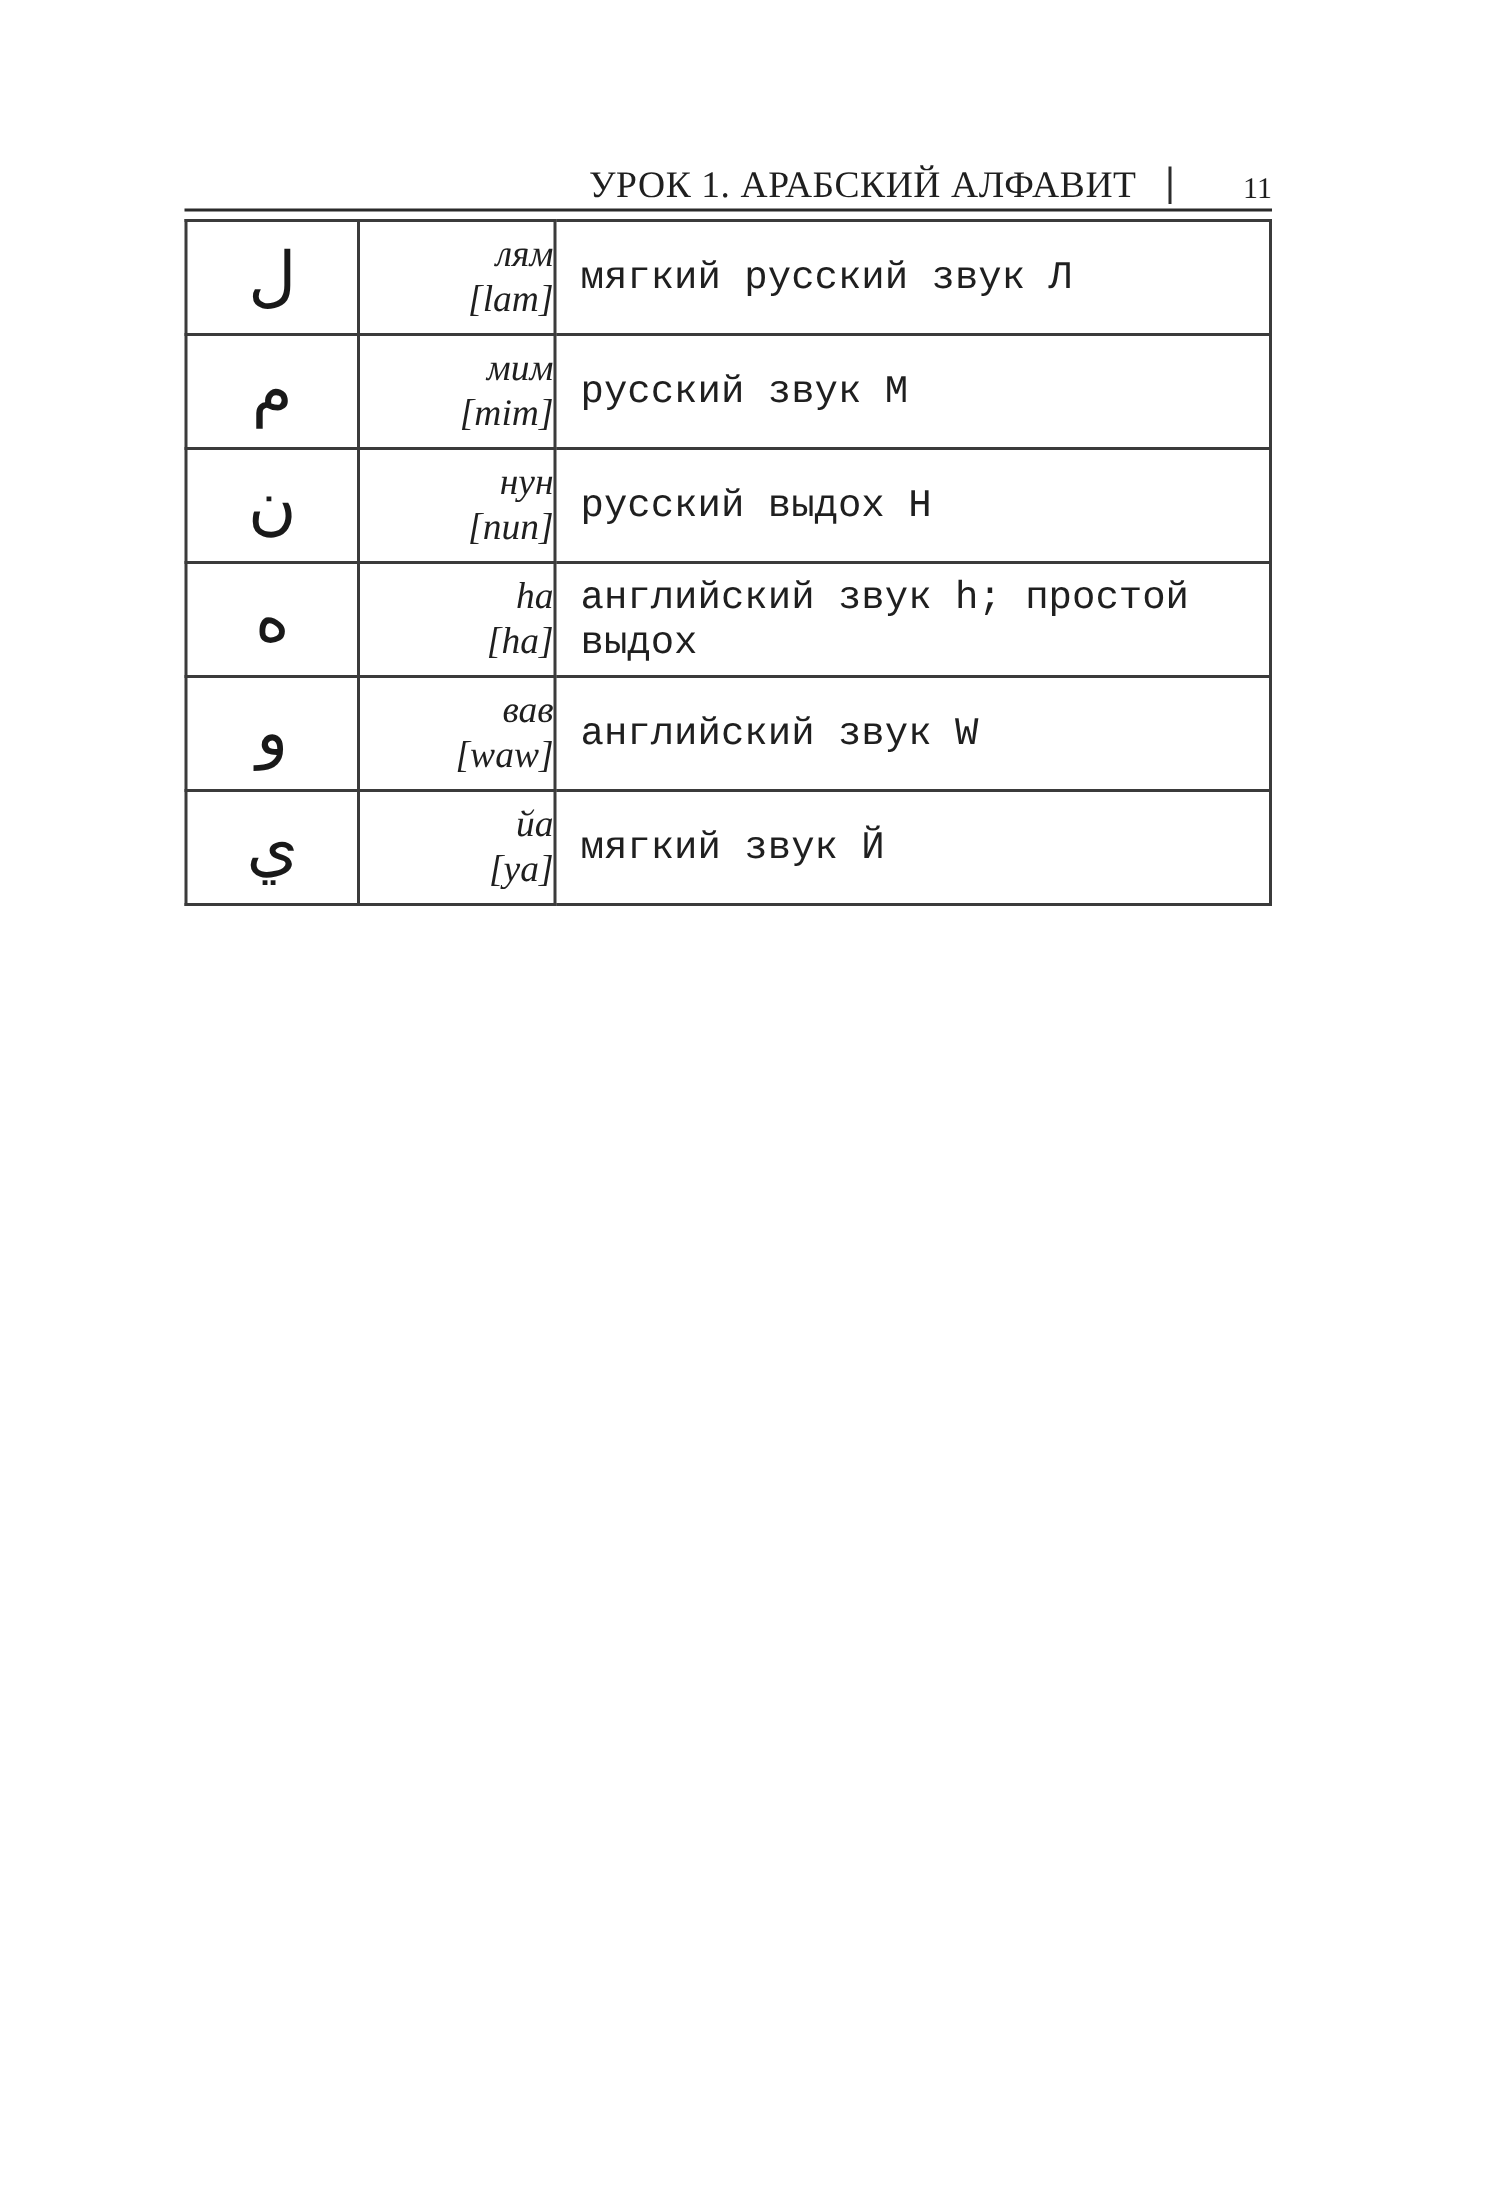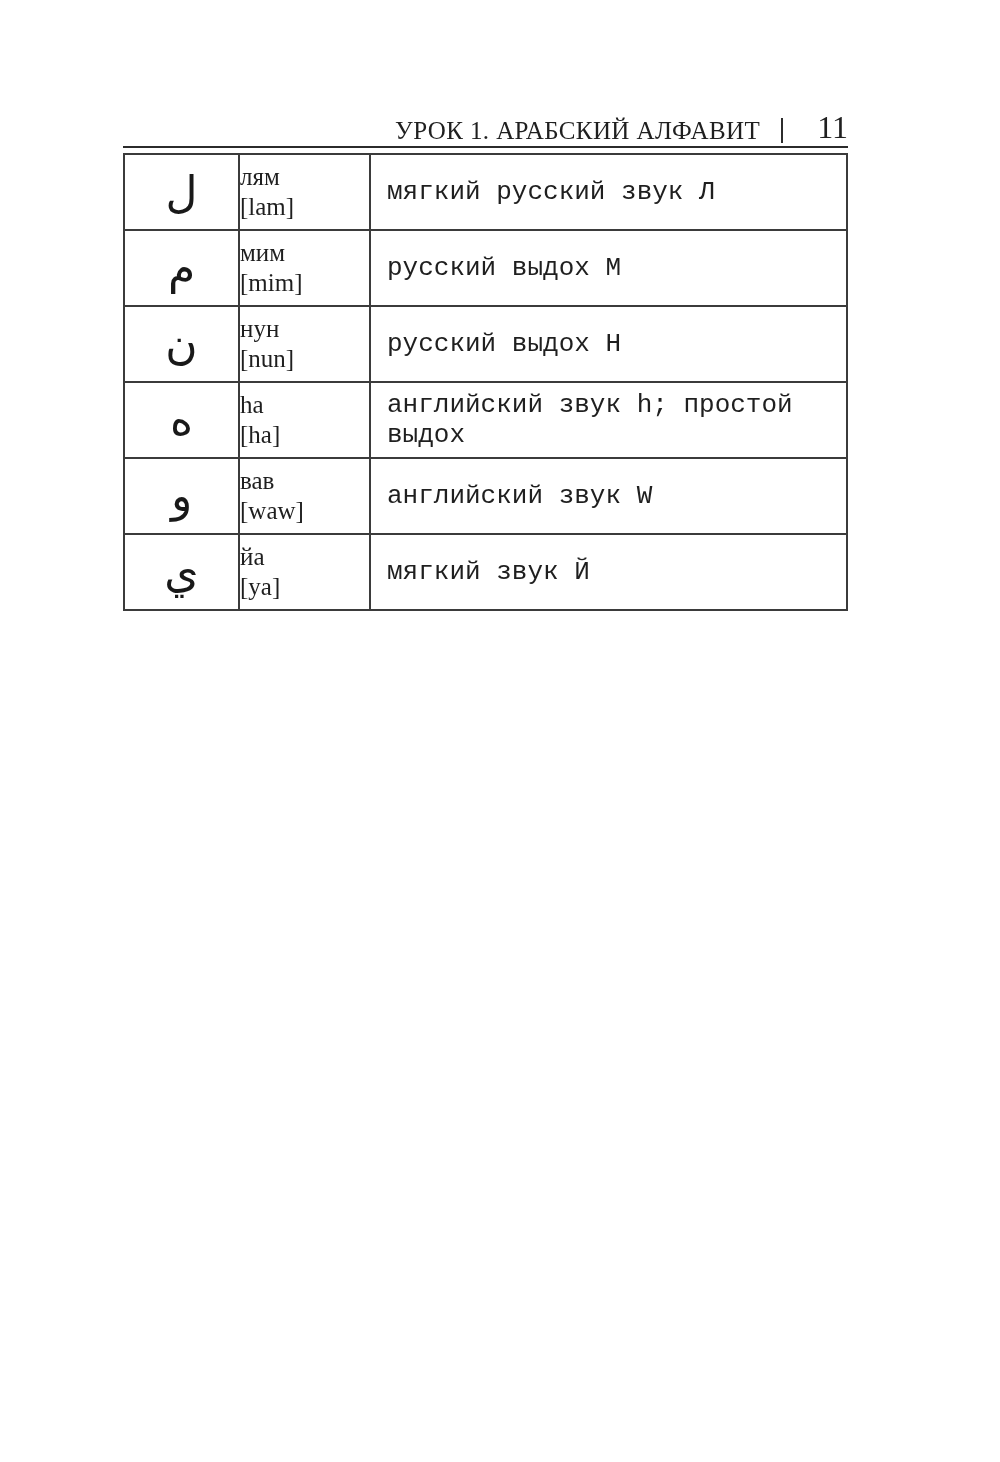--- a/index.html
+++ b/index.html
@@ -28,23 +28,23 @@
     letter-spacing:0.4px;
     white-space:nowrap;
   }
   .header-divider {
     width:2px;
     height:25px;
     background:#2c2c2c;
     margin-left:21px;
   }
   .page-number {
-    font-size:32px;
+    font-size:20px;
     line-height:1;
-    margin-left:34px;
+    margin-left:48px;
   }
   .header-rule {
     height:2px;
     background:#2b2b2b;
     margin-top:3px;
   }
   .caption {
     text-align:right;
     font-style:italic;
     font-size:24px;
@@ -63,22 +63,23 @@
     vertical-align:middle;
   }
   td.col-letter {
     text-align:center;
     font-family:"DejaVu Sans", sans-serif;
     font-size:44px;
     line-height:1;
     color:#191919;
   }
   td.col-name {
-    text-align:left;
+    text-align:right;
     font-size:25px;
+    font-style:italic;
   }
   td.col-name div { line-height:30px; }
   td.col-desc {
     font-size:26px;
     padding-left:16px;
     padding-right:8px;
     font-family:Liberation Mono, monospace;
   }
 </style>
 </head>
@@ -109,21 +110,21 @@
           <div>[lam]</div>
         </td>
         <td class="col-desc">мягкий русский звук Л</td>
       </tr>
       <tr>
         <td class="col-letter">م</td>
         <td class="col-name">
           <div>мим</div>
           <div>[mim]</div>
         </td>
-        <td class="col-desc">русский выдох М</td>
+        <td class="col-desc">русский звук М</td>
       </tr>
       <tr>
         <td class="col-letter">ن</td>
         <td class="col-name">
           <div>нун</div>
           <div>[nun]</div>
         </td>
         <td class="col-desc">русский выдох Н</td>
       </tr>
       <tr>

